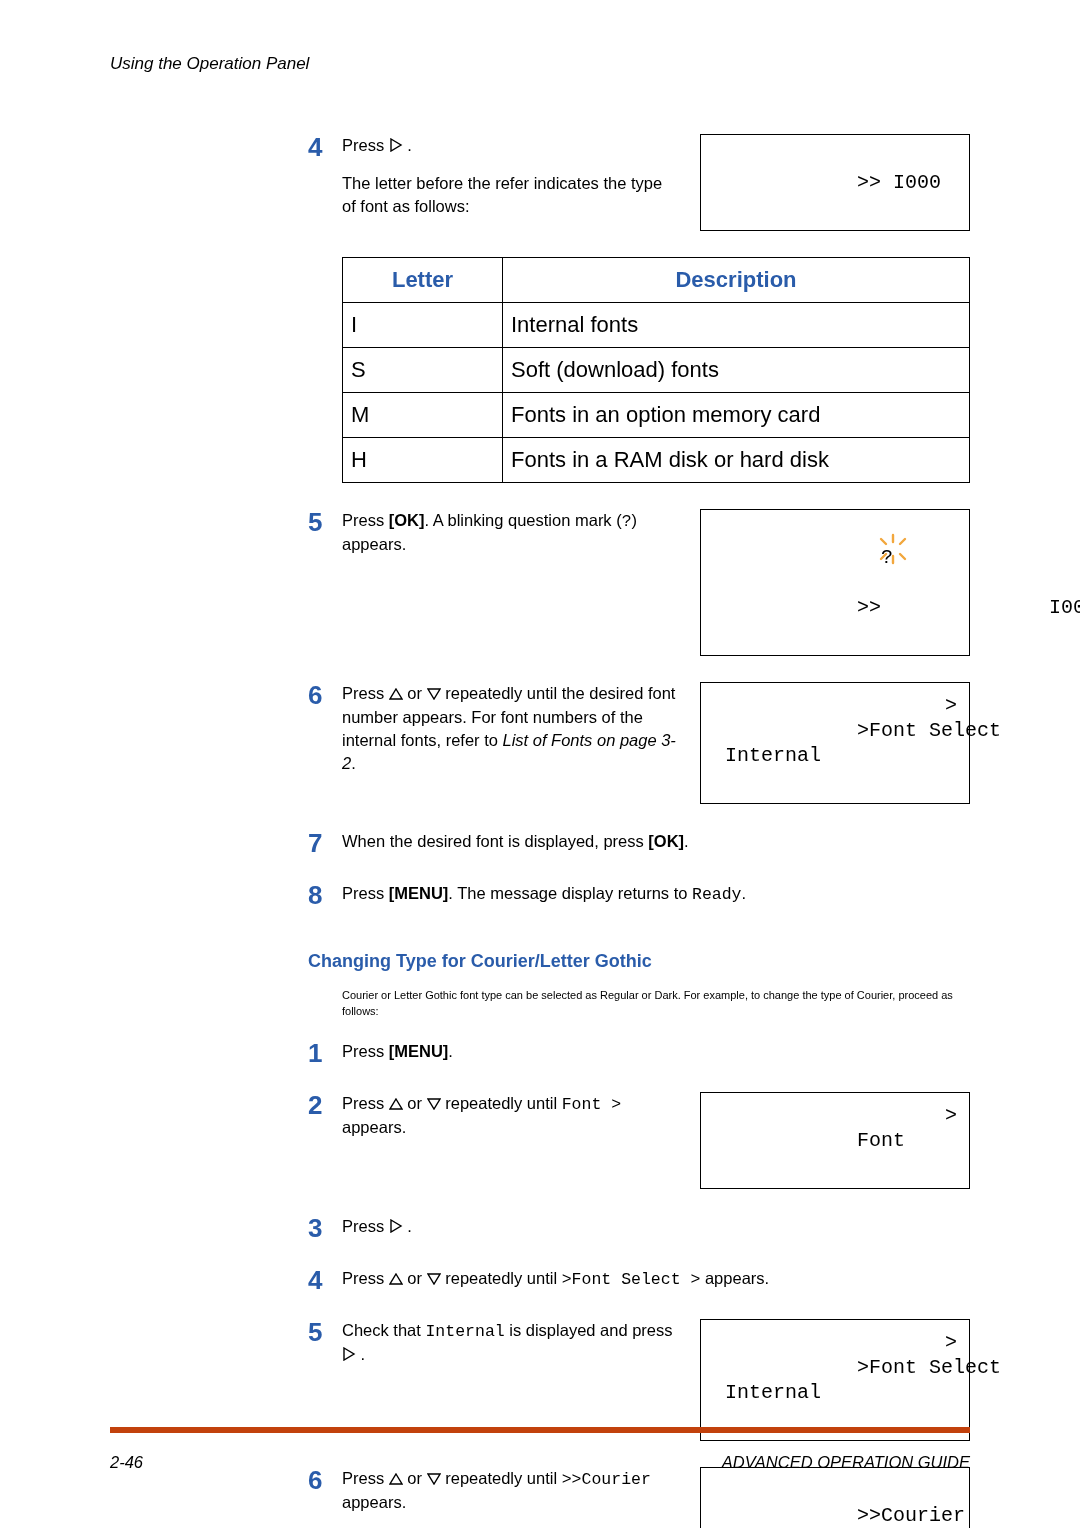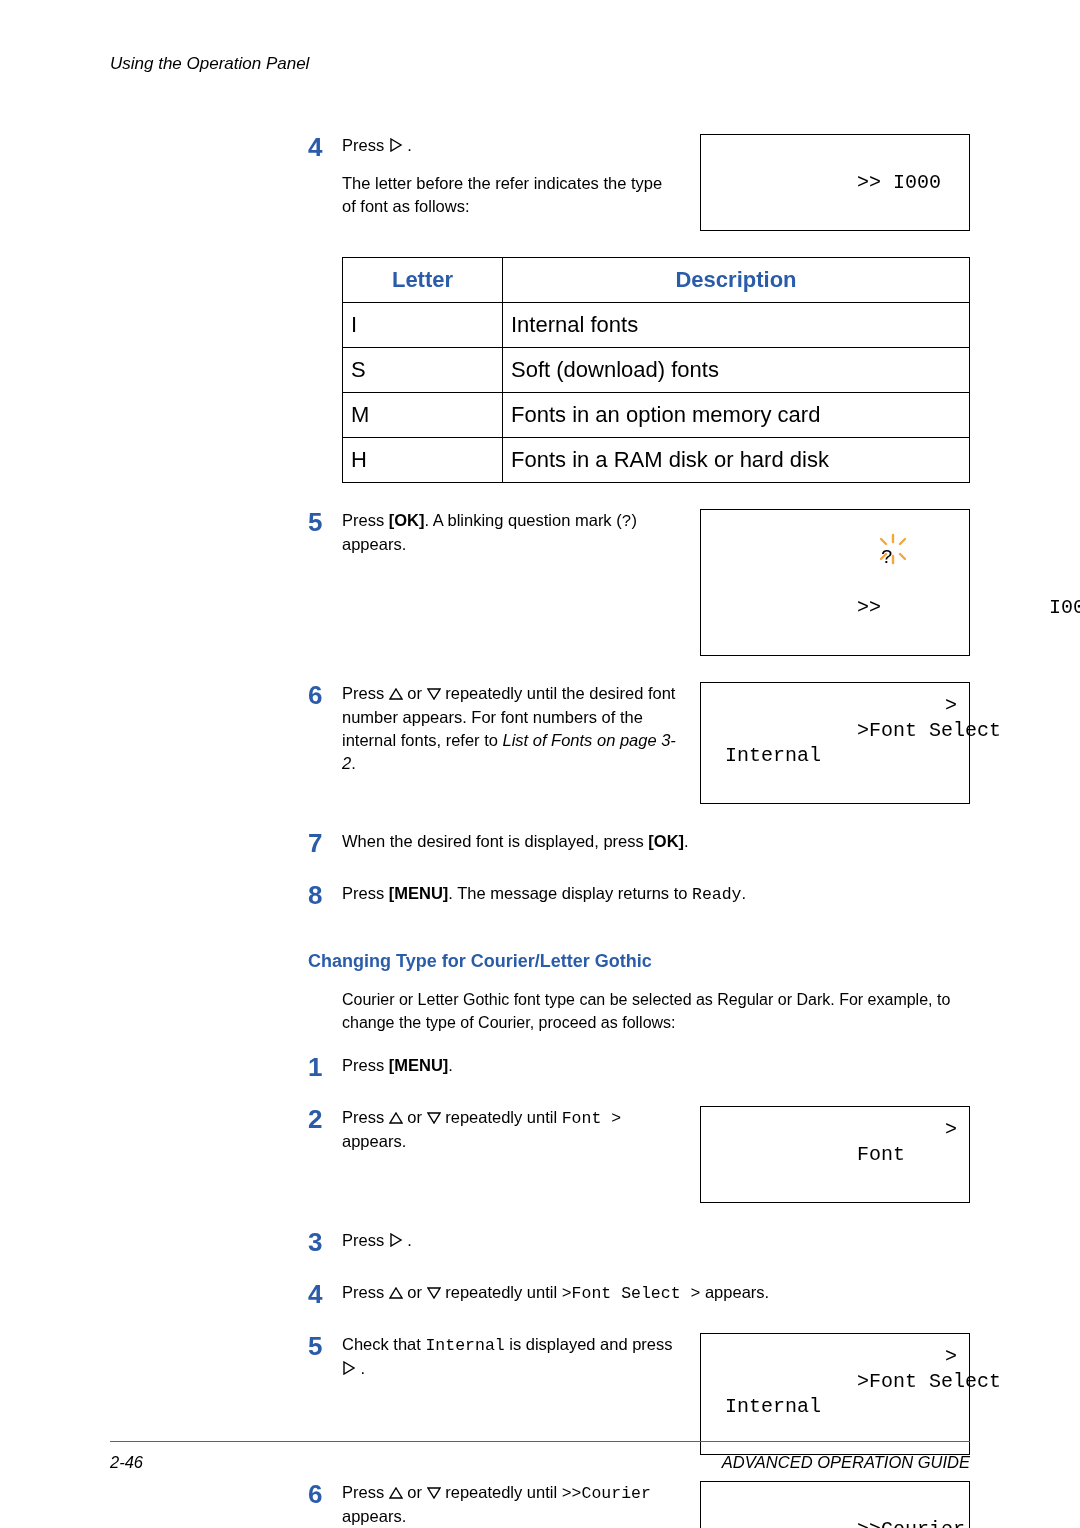--- a/index.html
+++ b/index.html
@@ -16,25 +16,25 @@
   .lcd.short { min-height: 70px; }
   .lcd .r-arrow { position: absolute; right: 12px; top: 10px; font-family: "Courier New", monospace; }
   .mono { font-family: "Courier New", monospace; }
   .blink-wrap { position: relative; display: inline-block; }
   .blink-burst { position: absolute; left: -6px; top: -12px; width: 36px; height: 32px; pointer-events:none; }
   table.ftab { border-collapse: collapse; width: 100%; margin: 14px 0 26px 0; }
   table.ftab th, table.ftab td { border: 1.5px solid #000; padding: 9px 8px; font-size: 22px; text-align: left; }
   table.ftab th { color: #2a5caa; font-weight: bold; text-align: center; }
   table.ftab th:first-child { width: 160px; }
   .section-h { color: #2a5caa; font-weight: bold; font-size: 18px; margin: 43px 0 16px 0; }
-  .para { font-size: 16px; line-height: 1.45; margin-bottom: 20px; }
+  .para { font-size: 11px; line-height: 1.45; margin-bottom: 20px; }
   .italic { font-style: italic; }
   .tri { display: inline-block; vertical-align: -1px; }
   .tri svg { display: inline; }
-  .footer { position: absolute; left: 110px; right: 110px; bottom: 56px; border-top: 1px solid #c2410c; padding-top: 11px; display: flex; justify-content: space-between; font-style: italic; font-size: 16.5px; }
+  .footer { position: absolute; left: 110px; right: 110px; bottom: 56px; border-top: 6px solid #c2410c; padding-top: 20px; display: flex; justify-content: space-between; font-style: italic; font-size: 16.5px; }
 </style>
 </head>
 <body>
 
 <div class="page">
   <div class="header">Using the Operation Panel</div>
 
   <div class="content">
 
     <div class="step">

